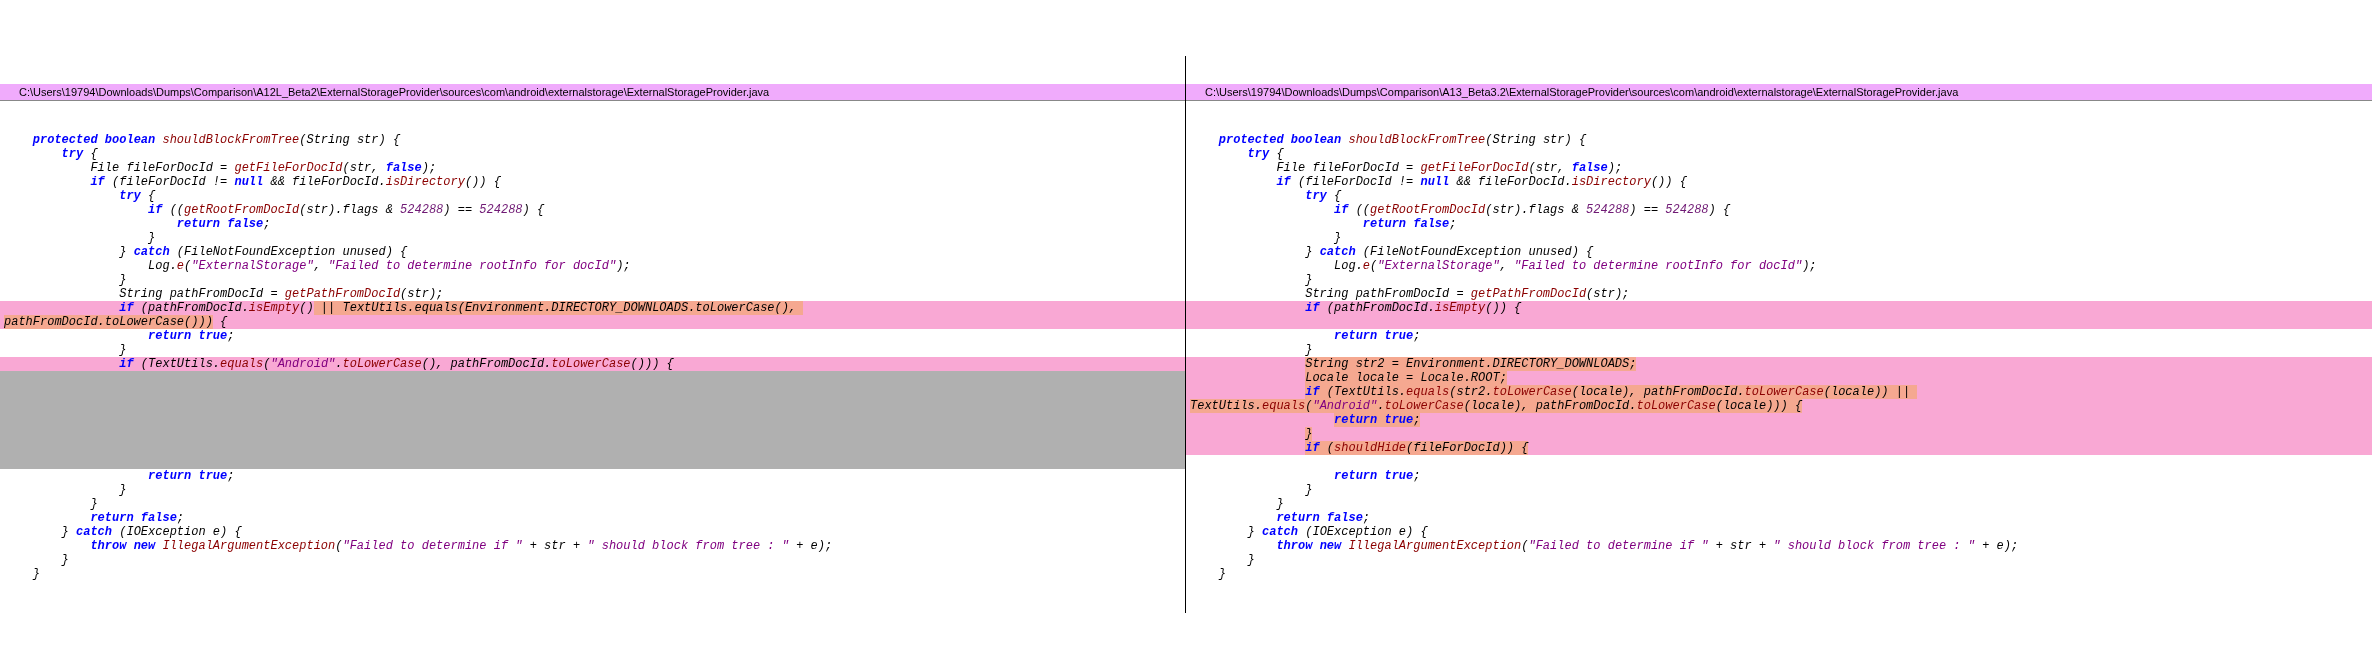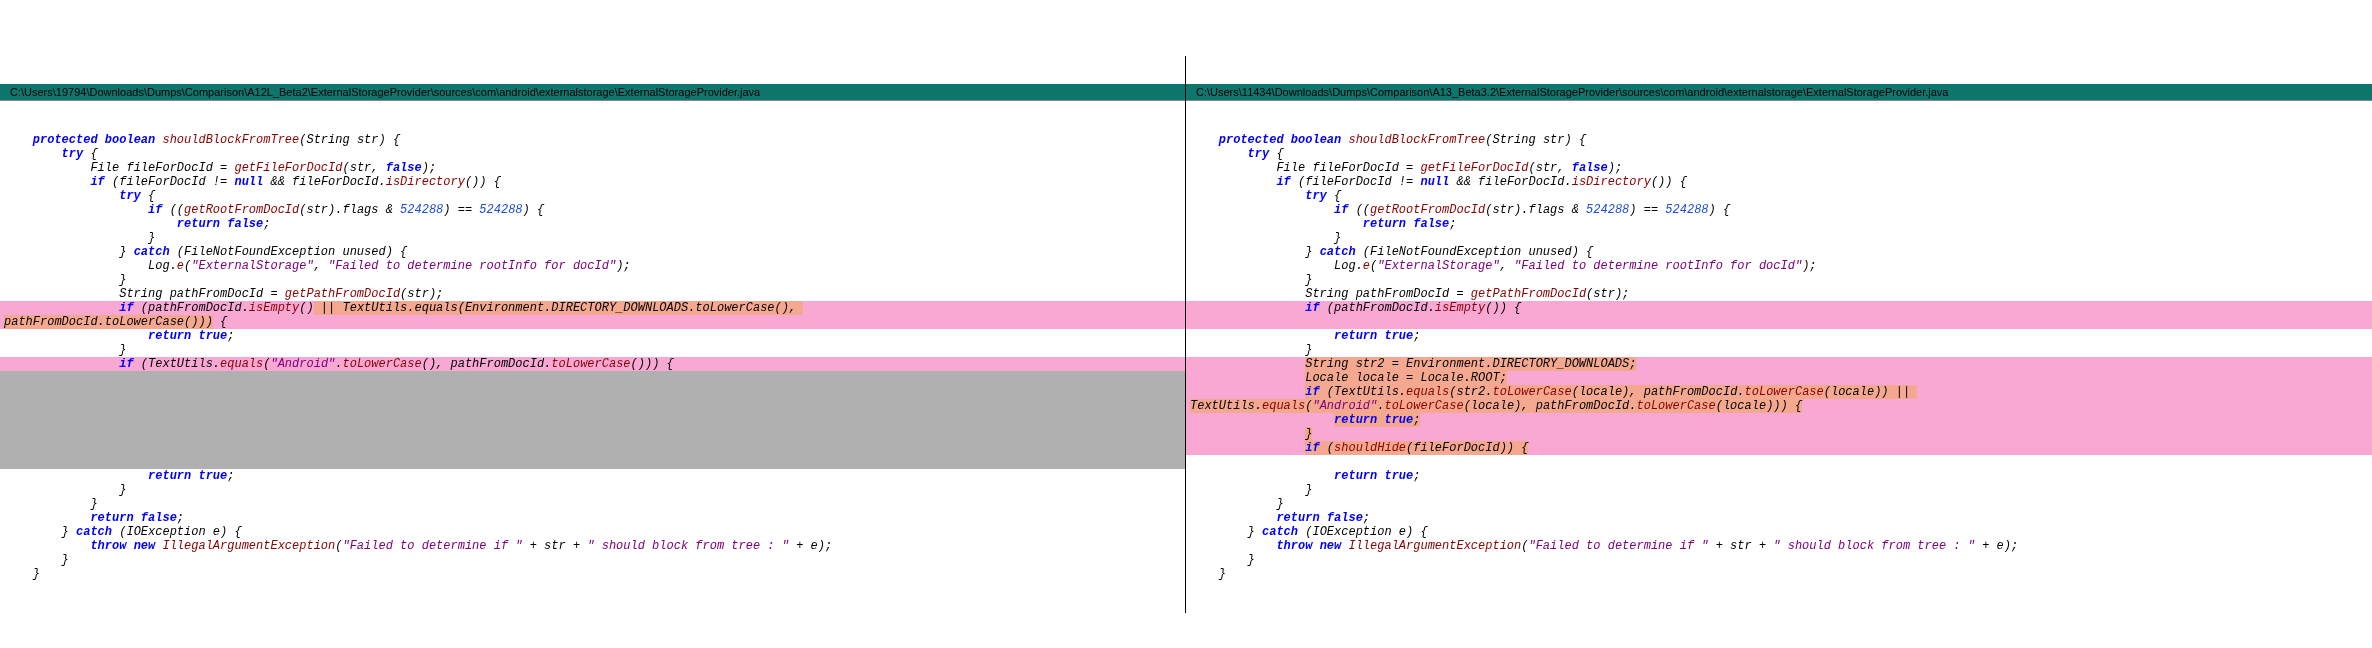--- a/index.html
+++ b/index.html
@@ -1,39 +1,39 @@
 <!DOCTYPE html>
 <html><head>
 <meta charset="utf-8">
 <style>
 * { margin: 0; padding: 0; box-sizing: border-box; }
 body { font-family: "Consolas", "Courier New", monospace; font-size: 12px; background: #fff; white-space: pre; }
 .container { display: flex; width: 2372px; }
 .pane { width: 1186px; overflow: hidden; }
 .pane-left { border-right: 1px solid #000; }
-.header { background: #0f766e; color: #000; padding: 2px 10px; font-family: "Segoe UI", Tahoma, sans-serif; font-size: 11px; border-bottom: 1px solid #888; }
+.header { background: #f0abfc; color: #000; padding: 2px 19px; font-family: "Segoe UI", Tahoma, sans-serif; font-size: 11px; border-bottom: 1px solid #888; }
 .code { padding: 4px 0; font-style: italic; }
 .line { height: 14px; line-height: 14px; padding-left: 4px; }
 .kw { color: #0000ff; font-weight: bold; }
 .method { color: #8b0000; }
 .str { color: #800080; }
-.num { color: #1d4ed8; }
+.num { color: #701a75; }
 .bg-yellow { background: #f9a8d4; }
 .bg-gray { background: #b0b0b0; }
 </style>
 </head>
 <body>
 
 
 
 <div class="container">
   <div class="pane pane-left">
     <div class="header">C:\Users\19794\Downloads\Dumps\Comparison\A12L_Beta2\ExternalStorageProvider\sources\com\android\externalstorage\ExternalStorageProvider.java</div>
     <div class="code" id="left-code"><div class="line">    <span class="kw">protected boolean</span><span> </span><span class="method">shouldBlockFromTree</span><span>(String str) {</span></div><div class="line">        <span class="kw">try</span><span> {</span></div><div class="line">            <span>File fileForDocId = </span><span class="method">getFileForDocId</span><span>(str, </span><span class="kw">false</span><span>);</span></div><div class="line">            <span class="kw">if</span><span> (fileForDocId != </span><span class="kw">null</span><span> &amp;&amp; fileForDocId.</span><span class="method">isDirectory</span><span>()) {</span></div><div class="line">                <span class="kw">try</span><span> {</span></div><div class="line">                    <span class="kw">if</span><span> ((</span><span class="method">getRootFromDocId</span><span>(str).flags &amp; </span><span class="num">524288</span><span>) == </span><span class="num">524288</span><span>) {</span></div><div class="line">                        <span class="kw">return false</span><span>;</span></div><div class="line">                    <span>}</span></div><div class="line">                <span>} </span><span class="kw">catch</span><span> (FileNotFoundException unused) {</span></div><div class="line">                    <span>Log.</span><span class="method">e</span><span>(</span><span class="str">"ExternalStorage"</span><span>, </span><span class="str">"Failed to determine rootInfo for docId"</span><span>);</span></div><div class="line">                <span>}</span></div><div class="line">                <span>String pathFromDocId = </span><span class="method">getPathFromDocId</span><span>(str);</span></div><div class="line bg-yellow">                <span class="kw">if</span><span> (pathFromDocId.</span><span class="method">isEmpty</span><span>()</span><span style="background: rgb(245, 168, 144);"> || TextUtils.equals(Environment.DIRECTORY_DOWNLOADS.toLowerCase(), </span></div><div class="line bg-yellow"><span style="background: rgb(245, 168, 144);">pathFromDocId.toLowerCase()))</span><span> {</span></div><div class="line">                    <span class="kw">return true</span><span>;</span></div><div class="line">                <span>}</span></div><div class="line bg-yellow">                <span class="kw">if</span><span> (TextUtils.</span><span class="method">equals</span><span>(</span><span class="str">"Android"</span><span>.</span><span class="method">toLowerCase</span><span>(), pathFromDocId.</span><span class="method">toLowerCase</span><span>())) {</span></div><div class="line bg-gray"><span> </span></div><div class="line bg-gray"><span> </span></div><div class="line bg-gray"><span> </span></div><div class="line bg-gray"><span> </span></div><div class="line bg-gray"><span> </span></div><div class="line bg-gray"><span> </span></div><div class="line bg-gray"><span> </span></div><div class="line">                    <span class="kw">return true</span><span>;</span></div><div class="line">                <span>}</span></div><div class="line">            <span>}</span></div><div class="line">            <span class="kw">return false</span><span>;</span></div><div class="line">        <span>} </span><span class="kw">catch</span><span> (IOException e) {</span></div><div class="line">            <span class="kw">throw new</span><span> </span><span class="method">IllegalArgumentException</span><span>(</span><span class="str">"Failed to determine if "</span><span> + str + </span><span class="str">" should block from tree : "</span><span> + e);</span></div><div class="line">        <span>}</span></div><div class="line">    <span>}</span></div></div>
   </div>
   <div class="pane">
-    <div class="header">C:\Users\11434\Downloads\Dumps\Comparison\A13_Beta3.2\ExternalStorageProvider\sources\com\android\externalstorage\ExternalStorageProvider.java</div>
+    <div class="header">C:\Users\19794\Downloads\Dumps\Comparison\A13_Beta3.2\ExternalStorageProvider\sources\com\android\externalstorage\ExternalStorageProvider.java</div>
     <div class="code" id="right-code"><div class="line">    <span class="kw">protected boolean</span><span> </span><span class="method">shouldBlockFromTree</span><span>(String str) {</span></div><div class="line">        <span class="kw">try</span><span> {</span></div><div class="line">            <span>File fileForDocId = </span><span class="method">getFileForDocId</span><span>(str, </span><span class="kw">false</span><span>);</span></div><div class="line">            <span class="kw">if</span><span> (fileForDocId != </span><span class="kw">null</span><span> &amp;&amp; fileForDocId.</span><span class="method">isDirectory</span><span>()) {</span></div><div class="line">                <span class="kw">try</span><span> {</span></div><div class="line">                    <span class="kw">if</span><span> ((</span><span class="method">getRootFromDocId</span><span>(str).flags &amp; </span><span class="num">524288</span><span>) == </span><span class="num">524288</span><span>) {</span></div><div class="line">                        <span class="kw">return false</span><span>;</span></div><div class="line">                    <span>}</span></div><div class="line">                <span>} </span><span class="kw">catch</span><span> (FileNotFoundException unused) {</span></div><div class="line">                    <span>Log.</span><span class="method">e</span><span>(</span><span class="str">"ExternalStorage"</span><span>, </span><span class="str">"Failed to determine rootInfo for docId"</span><span>);</span></div><div class="line">                <span>}</span></div><div class="line">                <span>String pathFromDocId = </span><span class="method">getPathFromDocId</span><span>(str);</span></div><div class="line bg-yellow">                <span class="kw">if</span><span> (pathFromDocId.</span><span class="method">isEmpty</span><span>()) {</span></div><div class="line bg-yellow"><span> </span></div><div class="line">                    <span class="kw">return true</span><span>;</span></div><div class="line">                <span>}</span></div><div class="line bg-yellow">                <span style="background: rgb(245, 168, 144);">String str2 = Environment.DIRECTORY_DOWNLOADS;</span></div><div class="line bg-yellow">                <span style="background: rgb(245, 168, 144);">Locale locale = Locale.ROOT;</span></div><div class="line bg-yellow">                <span class="kw" style="background: rgb(245, 168, 144);">if</span><span style="background: rgb(245, 168, 144);"> (TextUtils.</span><span class="method" style="background: rgb(245, 168, 144);">equals</span><span style="background: rgb(245, 168, 144);">(str2.</span><span class="method" style="background: rgb(245, 168, 144);">toLowerCase</span><span style="background: rgb(245, 168, 144);">(locale), pathFromDocId.</span><span class="method" style="background: rgb(245, 168, 144);">toLowerCase</span><span style="background: rgb(245, 168, 144);">(locale)) || </span></div><div class="line bg-yellow"><span style="background: rgb(245, 168, 144);">TextUtils.</span><span class="method" style="background: rgb(245, 168, 144);">equals</span><span style="background: rgb(245, 168, 144);">(</span><span class="str" style="background: rgb(245, 168, 144);">"Android"</span><span style="background: rgb(245, 168, 144);">.</span><span class="method" style="background: rgb(245, 168, 144);">toLowerCase</span><span style="background: rgb(245, 168, 144);">(locale), pathFromDocId.</span><span class="method" style="background: rgb(245, 168, 144);">toLowerCase</span><span style="background: rgb(245, 168, 144);">(locale))) {</span></div><div class="line bg-yellow">                    <span class="kw" style="background: rgb(245, 168, 144);">return true</span><span style="background: rgb(245, 168, 144);">;</span></div><div class="line bg-yellow">                <span style="background: rgb(245, 168, 144);">}</span></div><div class="line bg-yellow">                <span class="kw" style="background: rgb(245, 168, 144);">if</span><span style="background: rgb(245, 168, 144);"> (</span><span class="method" style="background: rgb(245, 168, 144);">shouldHide</span><span style="background: rgb(245, 168, 144);">(fileForDocId)) {</span></div><div class="line"><span> </span></div><div class="line">                    <span class="kw">return true</span><span>;</span></div><div class="line">                <span>}</span></div><div class="line">            <span>}</span></div><div class="line">            <span class="kw">return false</span><span>;</span></div><div class="line">        <span>} </span><span class="kw">catch</span><span> (IOException e) {</span></div><div class="line">            <span class="kw">throw new</span><span> </span><span class="method">IllegalArgumentException</span><span>(</span><span class="str">"Failed to determine if "</span><span> + str + </span><span class="str">" should block from tree : "</span><span> + e);</span></div><div class="line">        <span>}</span></div><div class="line">    <span>}</span></div></div>
   </div>
 </div>
 
 
 
 
 </body></html>

